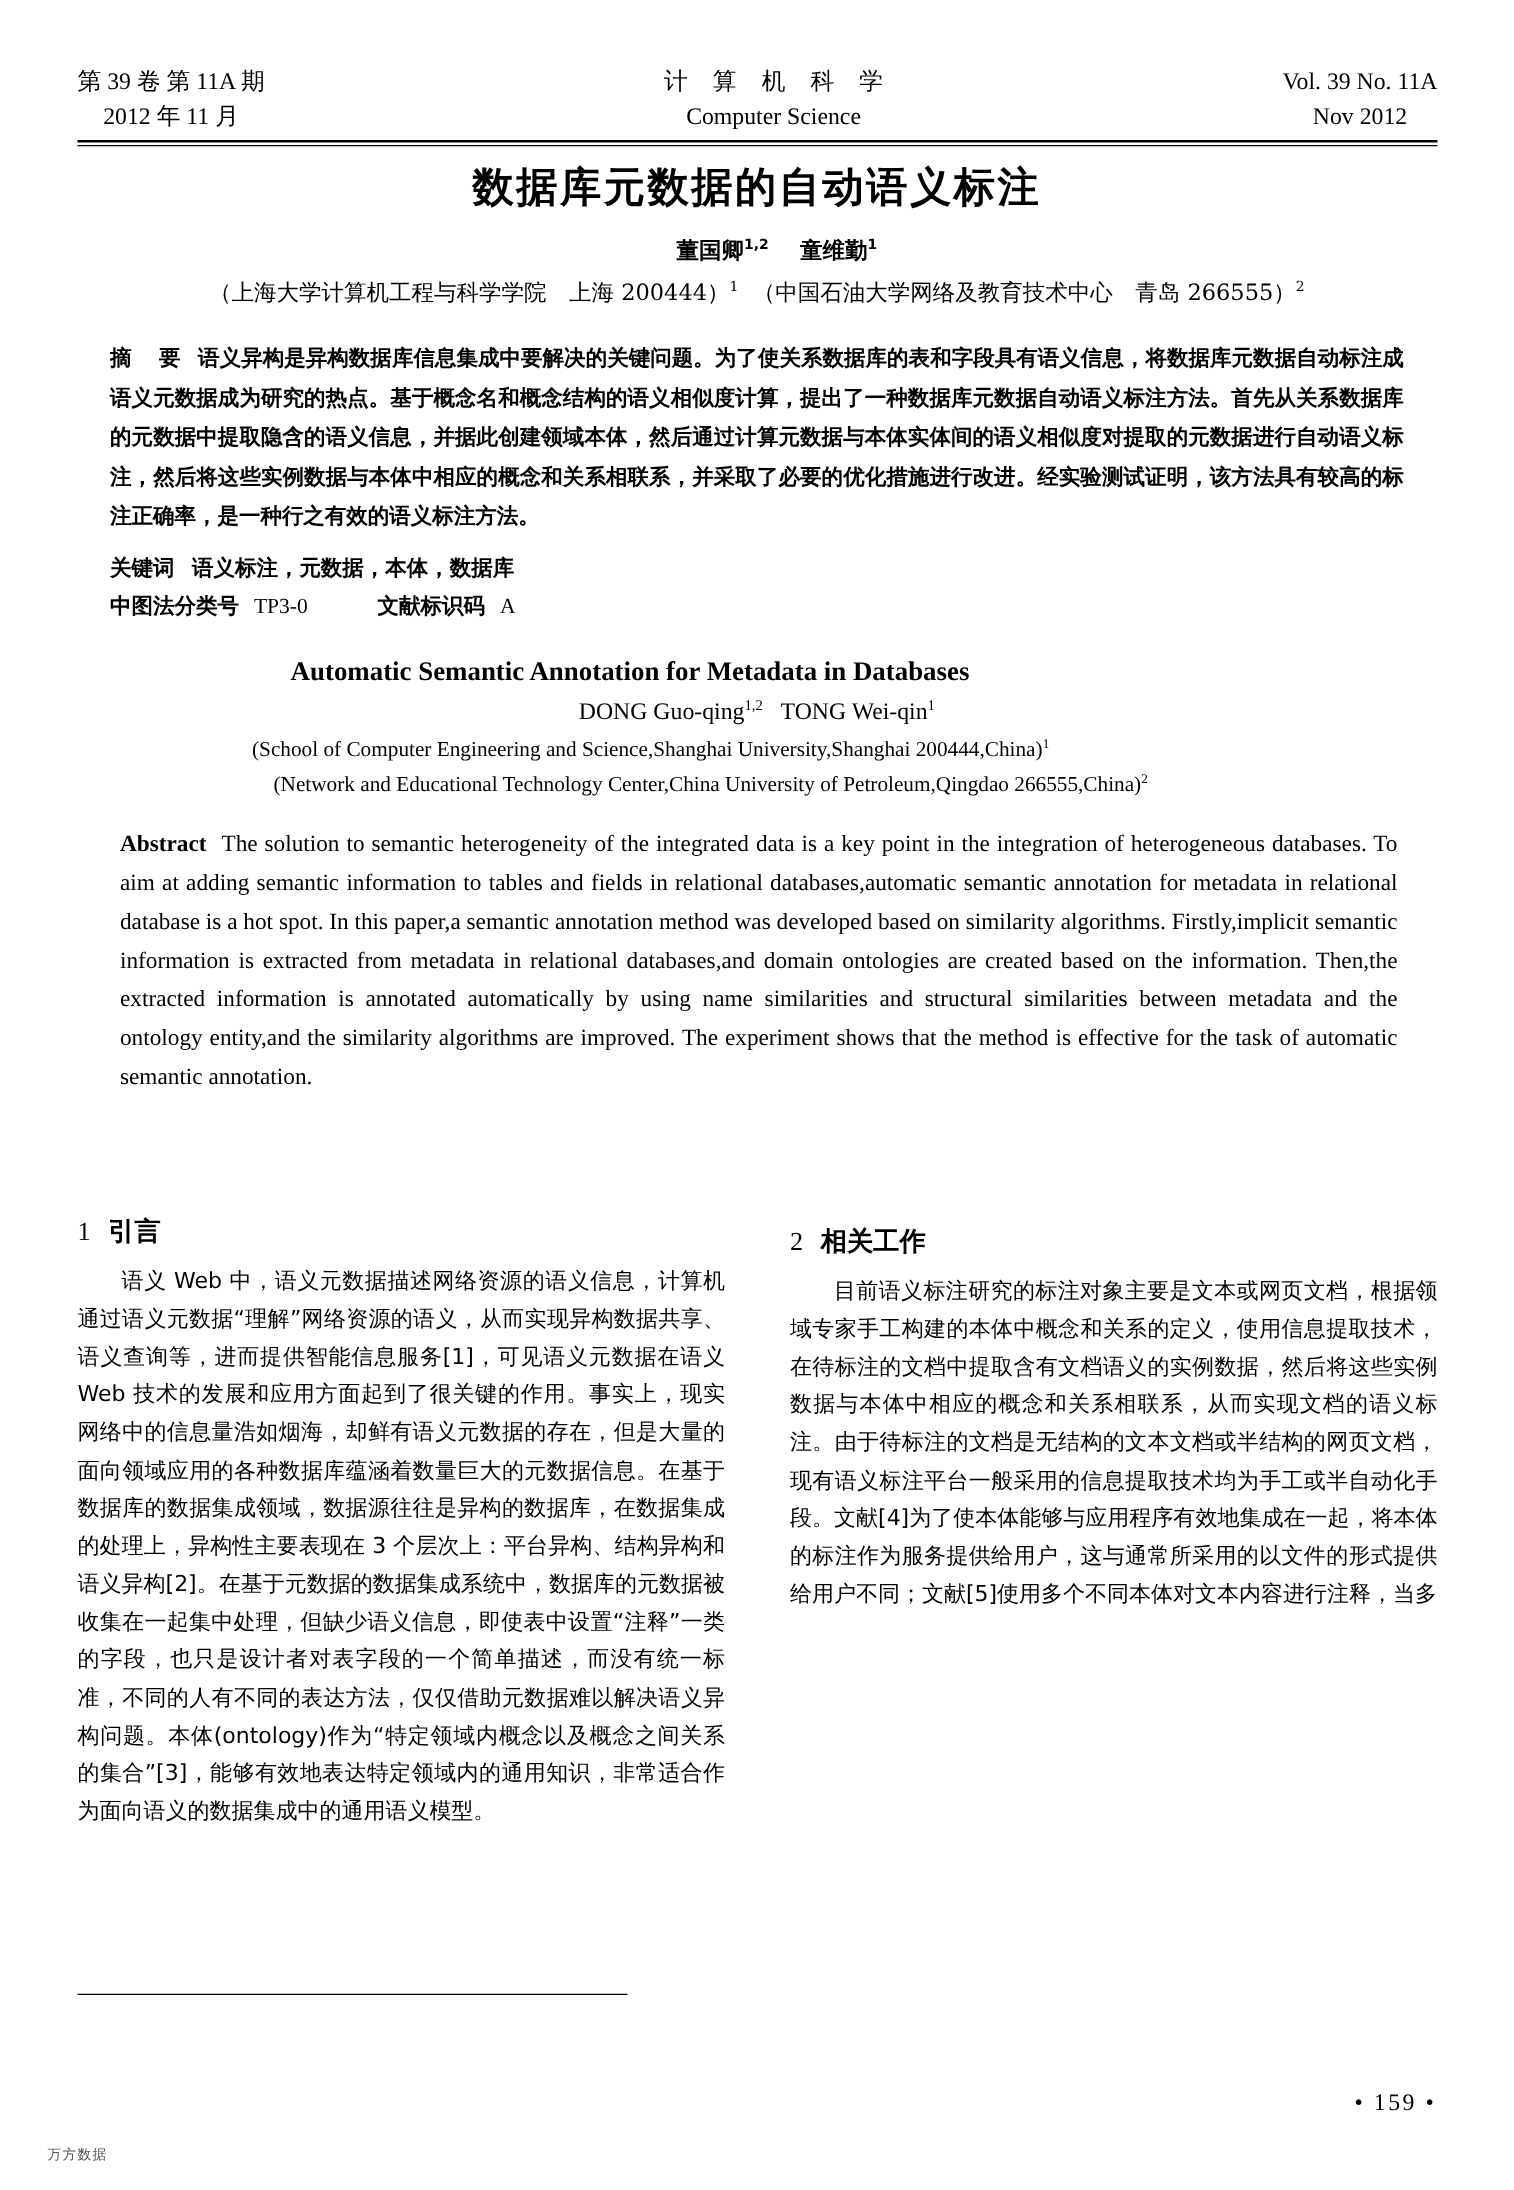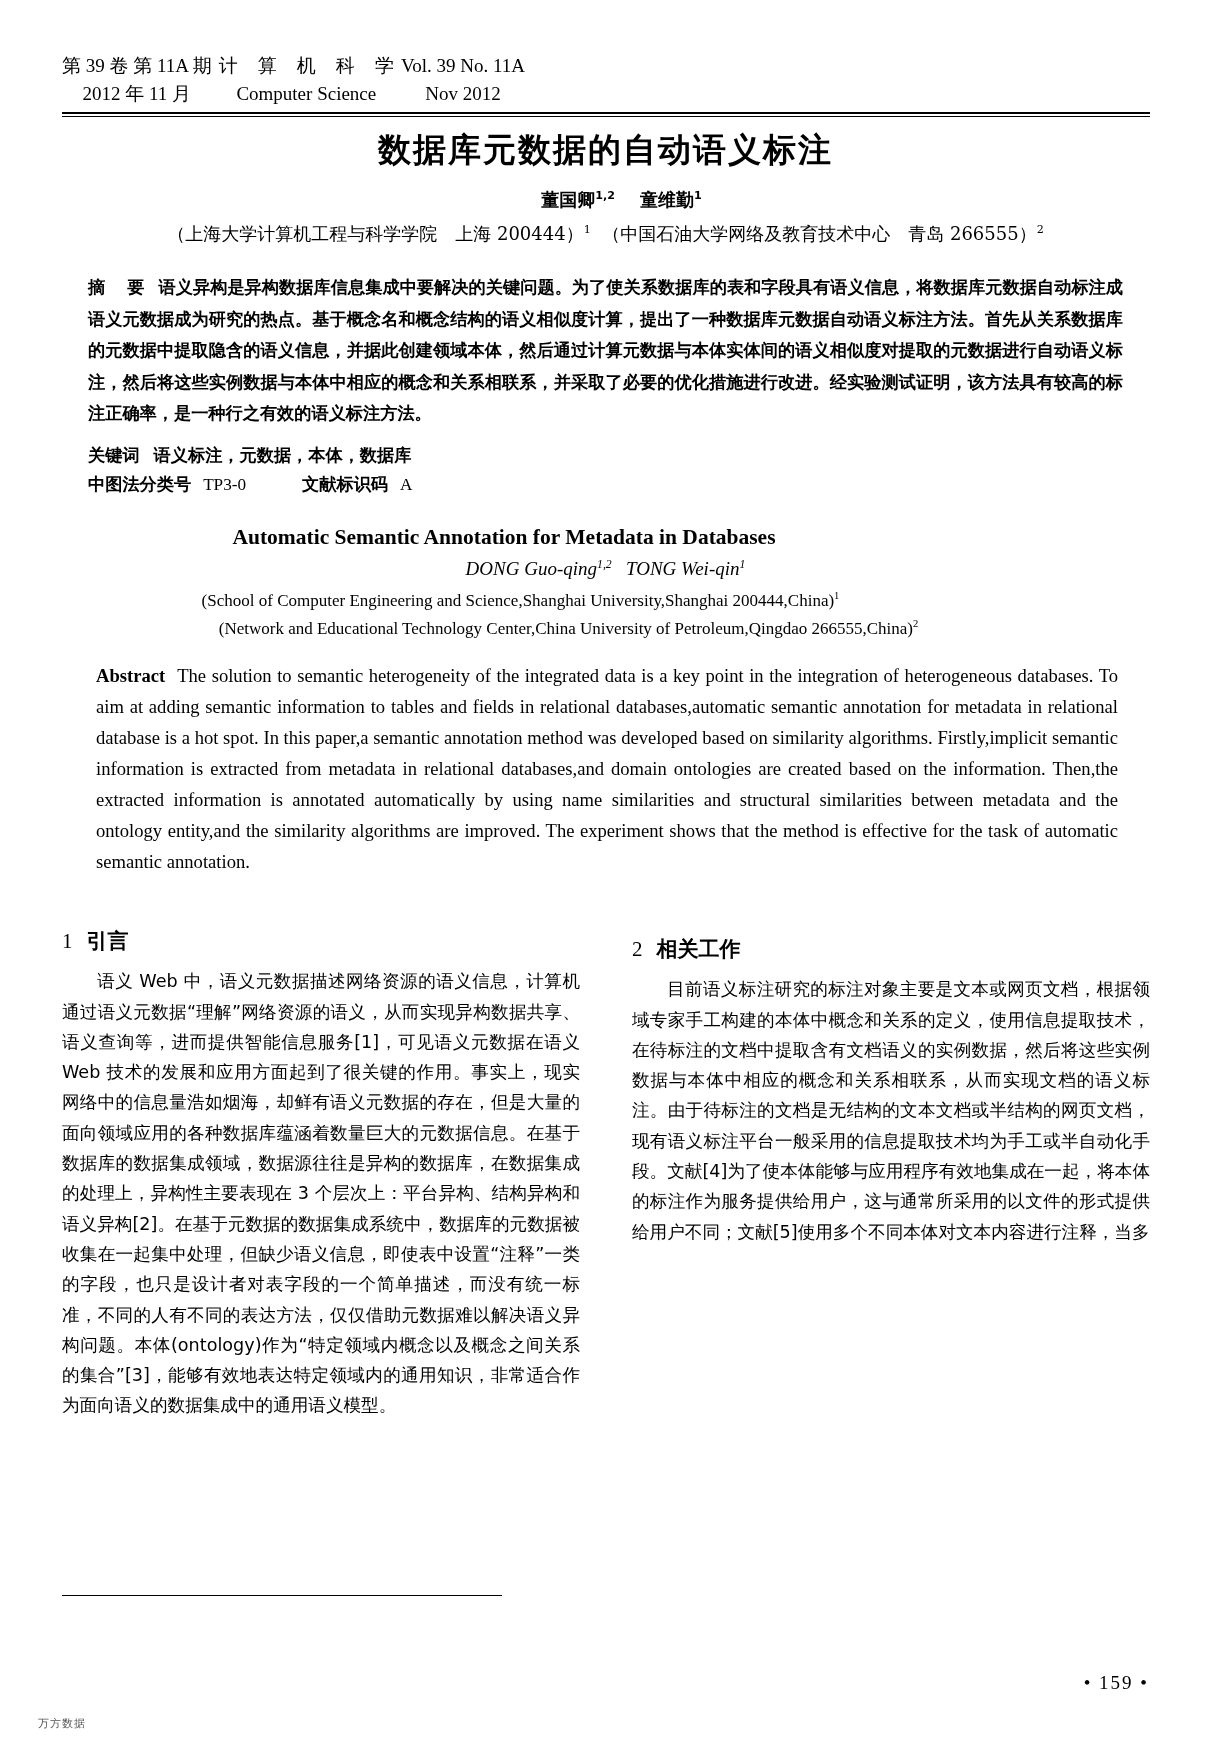--- a/index.html
+++ b/index.html
@@ -18,21 +18,21 @@
     overflow: hidden;
   }
 
   
   .runhead {
     position: absolute;
     left: 62px;
     top: 52px;
     width: 1088px;
     display: flex;
-    justify-content: flex-start;
+    justify-content: space-between;
     align-items: flex-start;
   }
   .runhead-col {
     font-size: 19px;
     line-height: 1.45;
     white-space: nowrap;
   }
   .runhead-col.left { text-align: center; }
   .runhead-col.center { text-align: center; letter-spacing: 0; }
   .runhead-col.right { text-align: center; }
@@ -143,21 +143,20 @@
     font-size: 21.5px;
     font-family: "Liberation Serif", "DejaVu Serif", serif;
   }
   .authors-en {
     position: absolute;
     left: 0;
     top: 558px;
     width: 1211px;
     text-align: center;
     font-size: 19px;
-    font-style: italic;
   }
   .affil-en {
     position: absolute;
     left: 0;
     width: 1041px;
     text-align: center;
     font-size: 17px;
   }
   .affil-en.a1 { top: 590px; }
   .affil-en.a2 { top: 618px; padding-left: 48px; }
@@ -193,20 +192,21 @@
     height: 505px;
     display: flex;
     gap: 52px;
   }
   .col {
     width: 518px;
     font-family: "DejaVu Sans", "Liberation Sans", sans-serif;
     font-size: 17.6px;
     line-height: 30.3px;
     text-align: justify;
+    margin-top: 44px;
   }
   .sec-h {
     font-family: "DejaVu Sans", "Liberation Sans", sans-serif;
     font-weight: bold;
     font-size: 21px;
     margin: 8px 0 10px 0;
   }
   .sec-h .num {
     font-weight: normal;
     padding-right: 14px;

